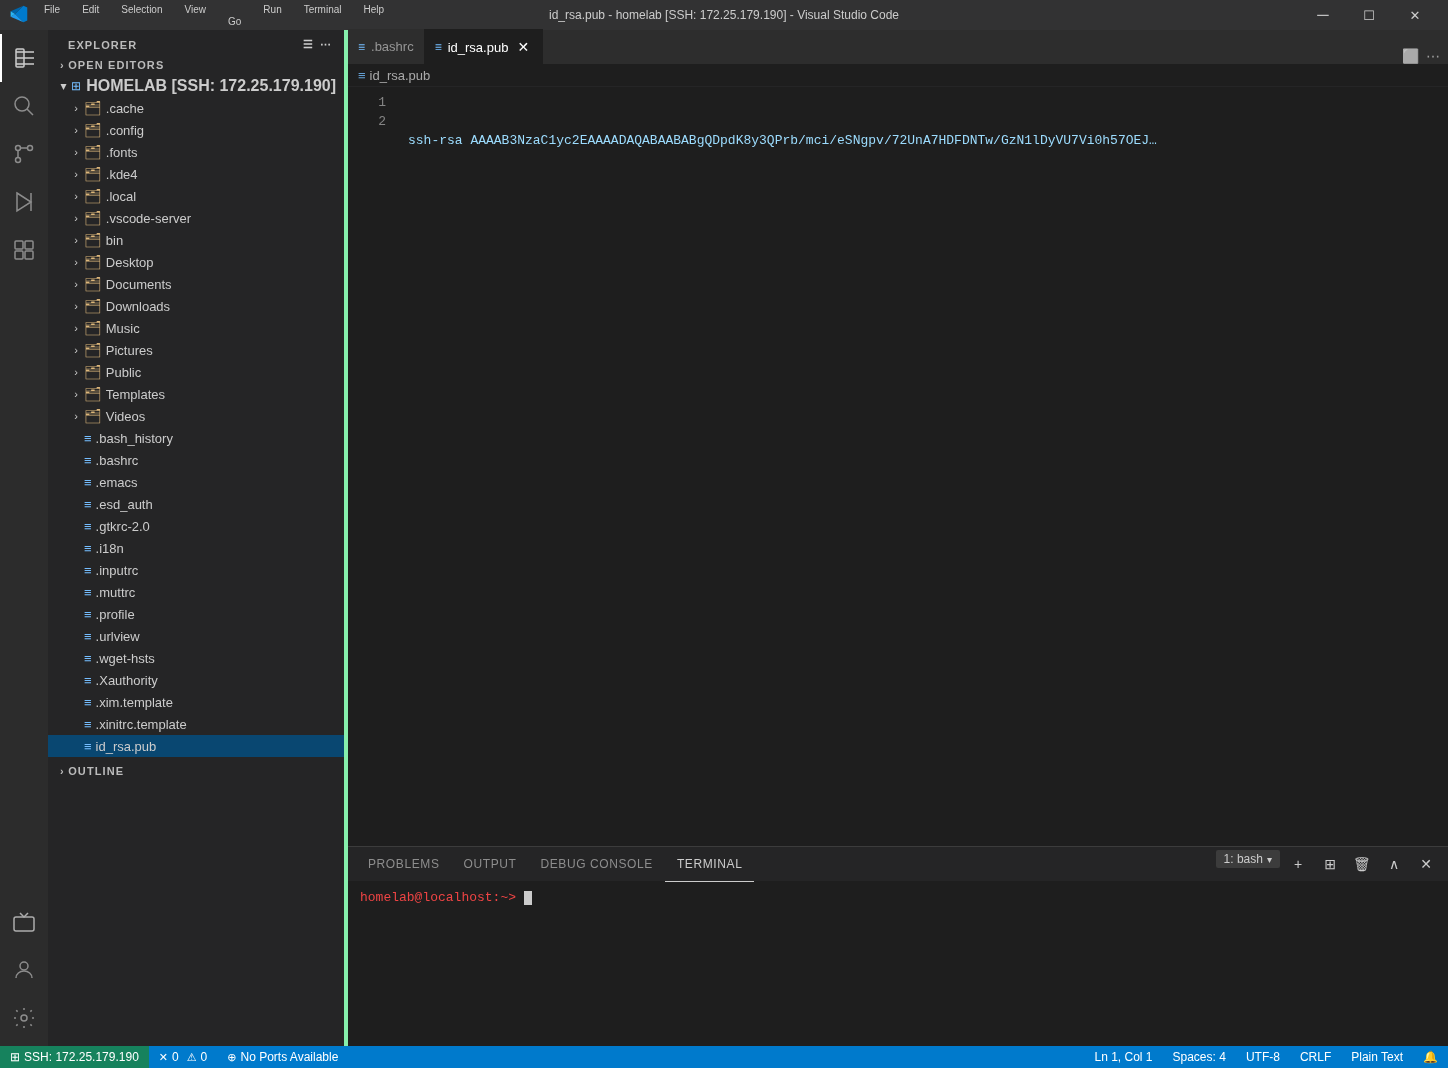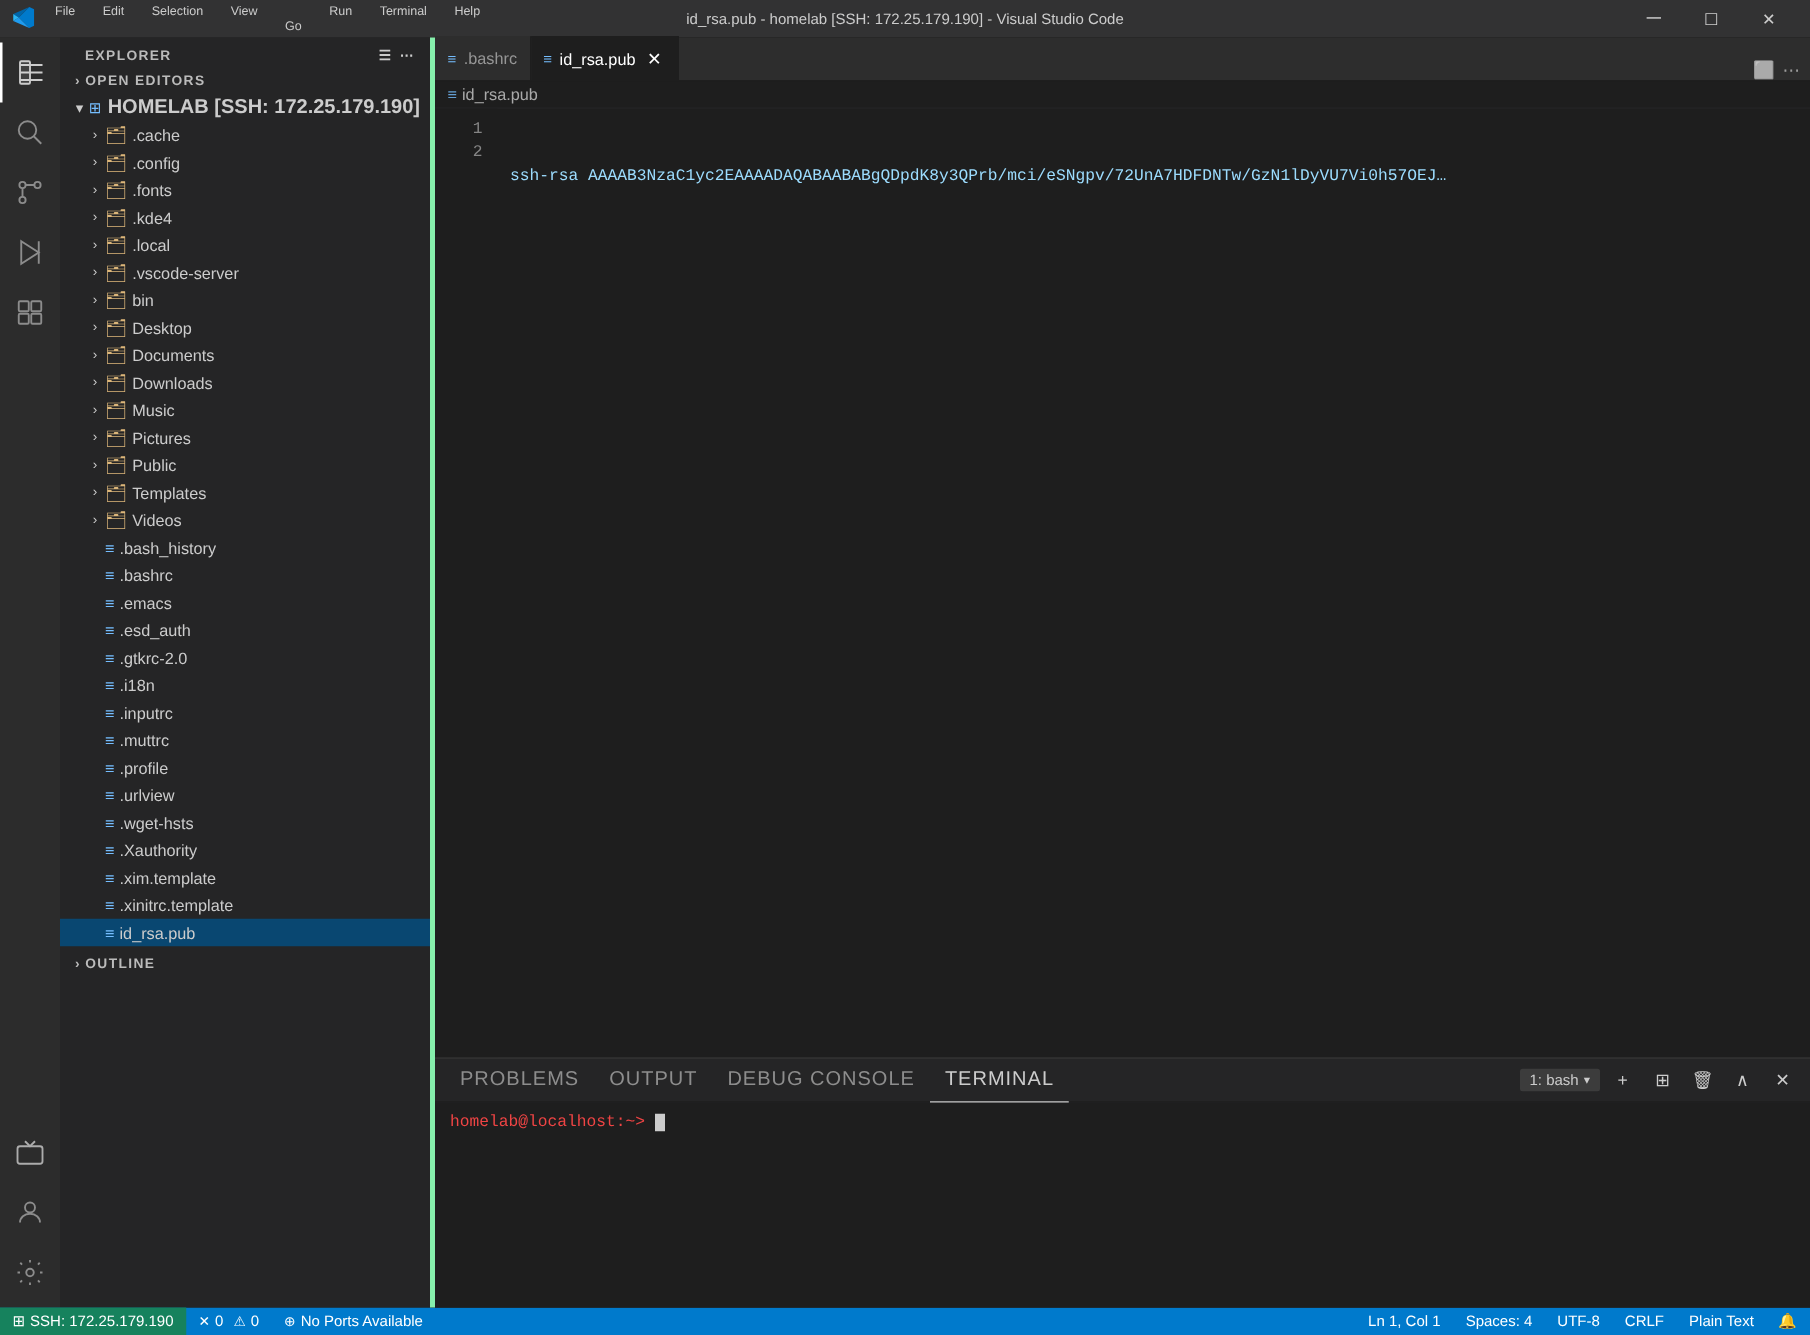--- a/index.html
+++ b/index.html
@@ -238,21 +238,21 @@
       align-items: center;
       padding: 0 8px;
       border-bottom: 1px solid #1e1e1e;
     }
     .panel-tab {
       height: 35px;
       display: flex;
       align-items: center;
       padding: 10px 12px;
       cursor: pointer;
-      font-size: 16px;
+      font-size: 12px;
       color: #8d8d8d;
       text-transform: uppercase;
       letter-spacing: 0.05em;
       text-align: center;
     }
     .panel-tab.active {
       color: #cccccc;
       border-bottom: 1px solid #cccccc;
     }
     .panel-icon-btn {
@@ -605,21 +605,21 @@
         </div>
       </div>
     </div>
 
     <div id="bottom-area">
       <div id="panel-tabs">
         <div class="panel-tab">PROBLEMS</div>
         <div class="panel-tab">OUTPUT</div>
         <div class="panel-tab">DEBUG CONSOLE</div>
         <div class="panel-tab active">TERMINAL</div>
-        <div style="margin-left:auto;display:flex;align-items:center;gap:4px;">
+        <div style="margin-left:auto;display:flex;align-items:flex-start;gap:4px;">
           <div style="background:#3c3c3c;padding:2px 8px;font-size:12px;cursor:pointer;display:flex;align-items:center;gap:4px;border-radius:2px;">
             <span>1: bash</span>
             <span style="font-size:10px;">▾</span>
           </div>
           <div class="panel-icon-btn" title="New Terminal">+</div>
           <div class="panel-icon-btn" title="Split Terminal">⊞</div>
           <div class="panel-icon-btn" title="Kill Terminal">🗑</div>
           <div class="panel-icon-btn" title="Collapse">∧</div>
           <div class="panel-icon-btn" title="Close Panel">✕</div>
         </div>

